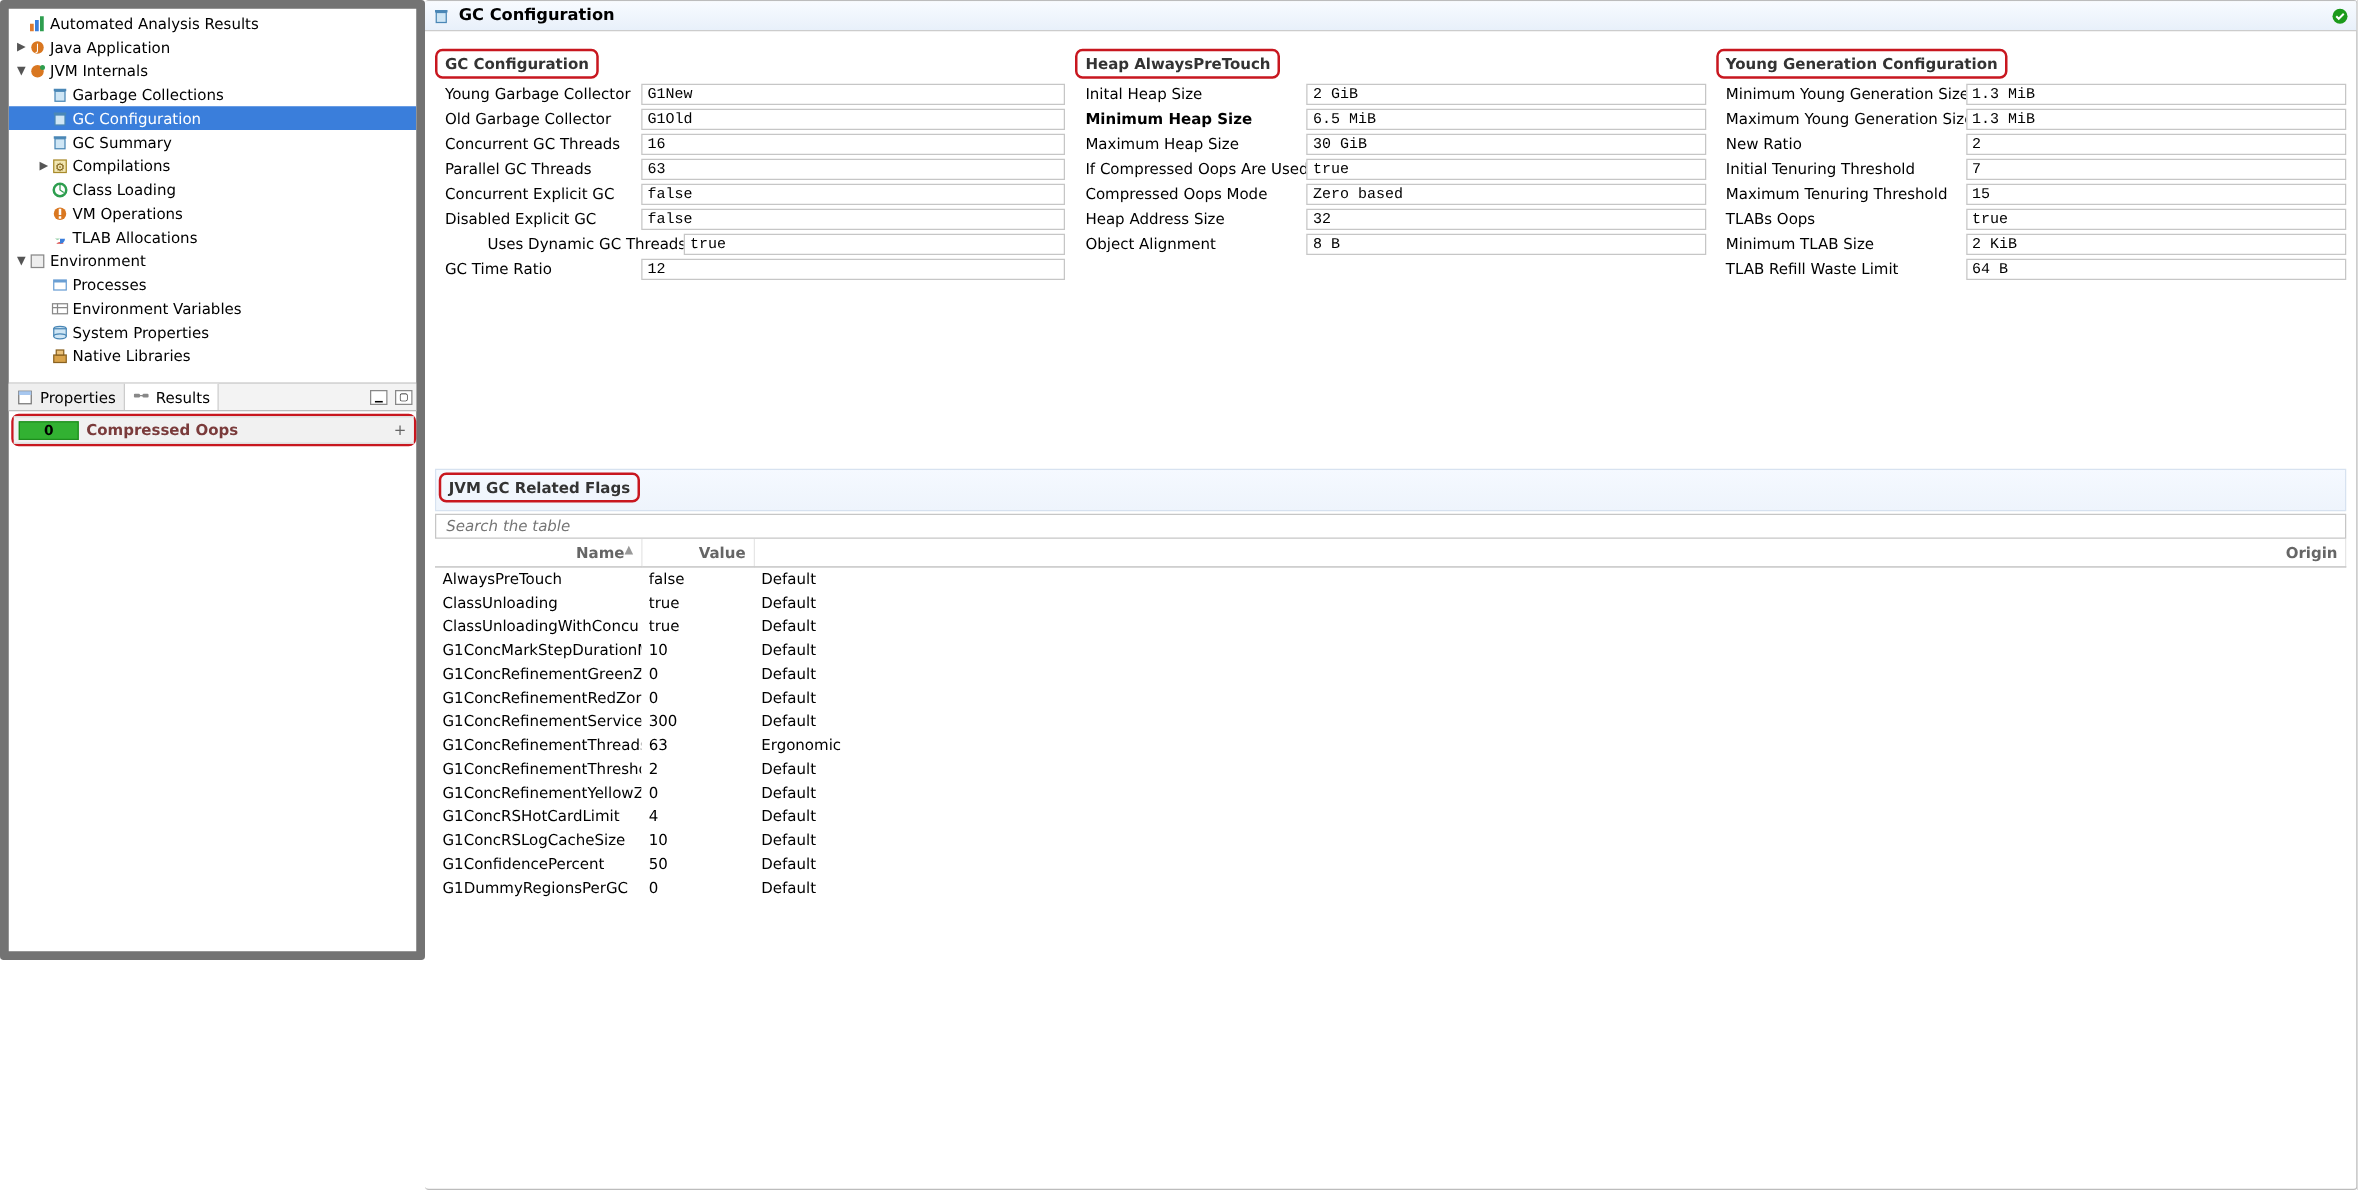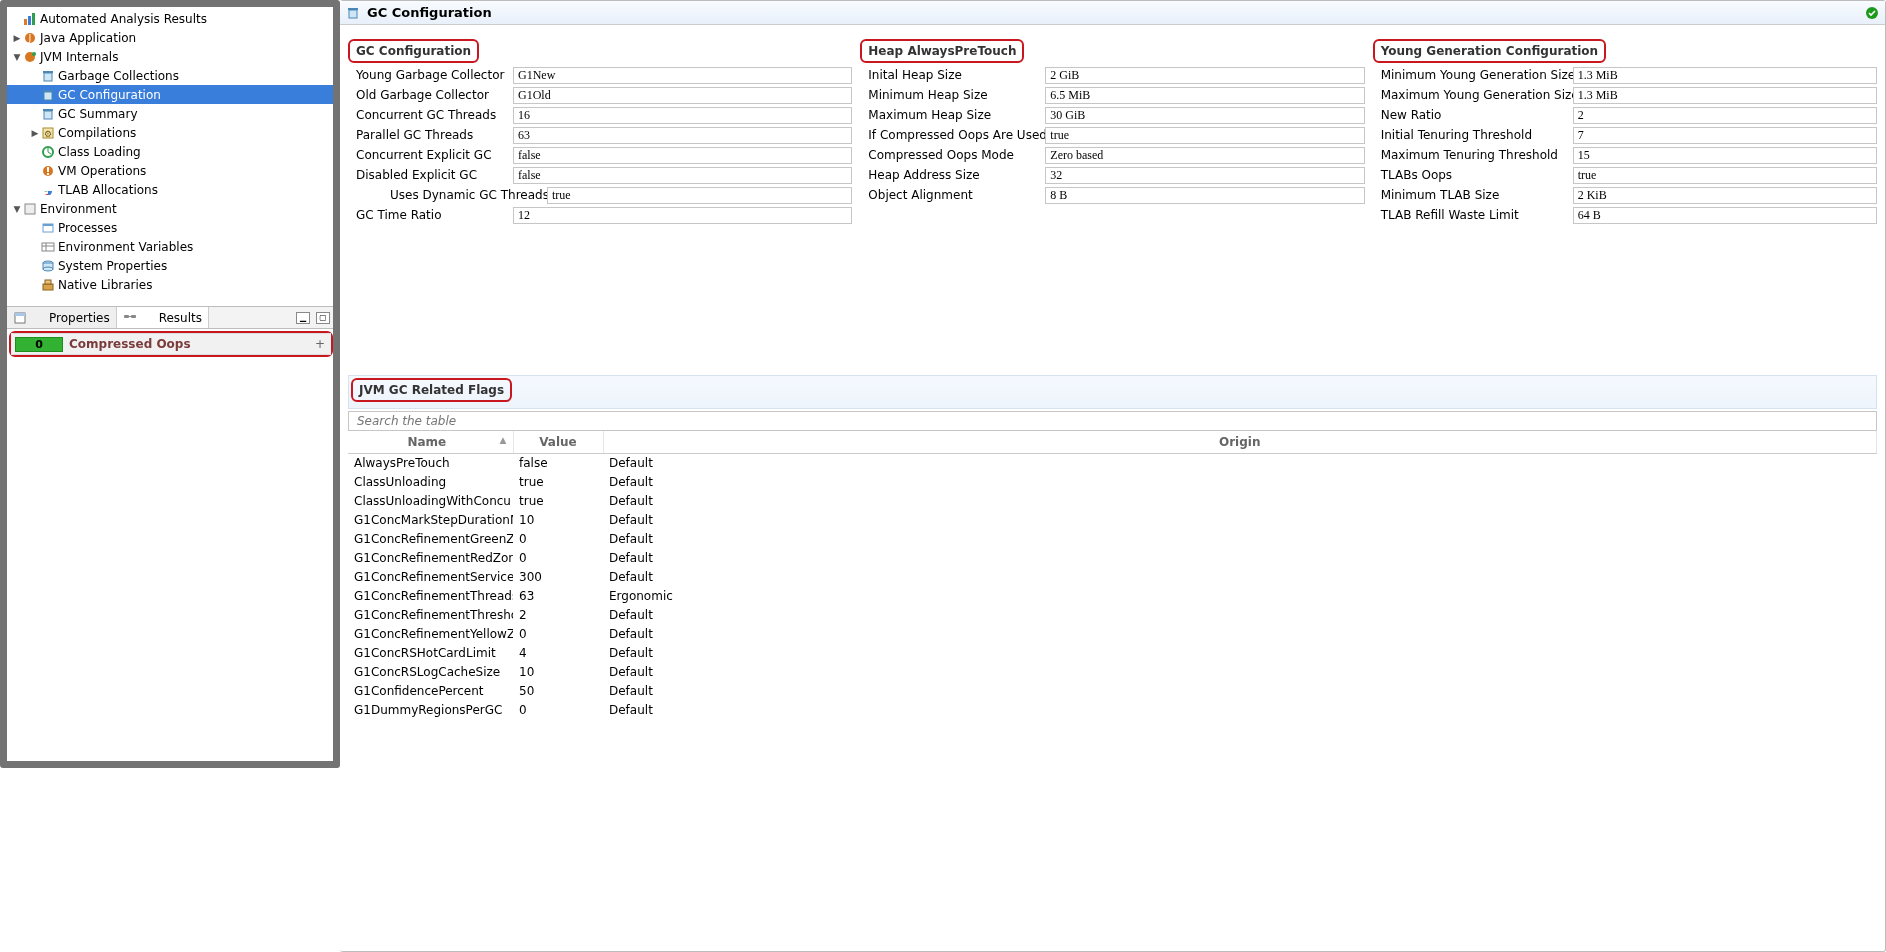--- a/index.html
+++ b/index.html
@@ -55,21 +55,21 @@
 .tabs-bar {
   display: flex;
   align-items: center;
   height: 22px;
   border-bottom: 1px solid #bcbcbc;
   background: #f3f3f3;
 }
 .tab {
   display: flex;
   align-items: center;
-  gap: 19px;
+  gap: 2px;
   padding: 0 6px;
   height: 100%;
   border-right: 1px solid #ccc;
   background: #fff;
 }
 .tab.inactive { background: #efefef; }
 .tabs-bar .spacer { flex: 1; }
 .win-ctrl {
   width: 14px;
   height: 12px;
@@ -159,21 +159,21 @@
   flex: 0 0 180px;
   padding-left: 8px;
   white-space: nowrap;
   overflow: hidden;
 }
 .kv-input {
   flex: 1;
   height: 17px;
   border: 1px solid #c6c6c6;
   padding: 0 4px;
-  font-family: Liberation Serif, serif;
+  font-family: Liberation Mono, monospace;
   font-size: 12px;
   background: #fff;
 }
 .blank-area { height: 150px; }
 .flags-section { padding: 0 8px; }
 .flags-header {
   font-weight: bold;
   color: #333;
   padding: 3px 6px;
   display: inline-block;
@@ -195,21 +195,21 @@
   font-style: italic;
   color: #888;
   font-family: inherit;
   font-size: 12px;
 }
 .flags-table {
   border-collapse: collapse;
   width: 100%;
 }
 .flags-table th {
-  text-align: center;
+  text-align: right;
   color: #666;
   font-weight: bold;
   padding: 4px 6px;
   border-bottom: 1px solid #ccc;
   border-right: 1px solid #e6e6e6;
   background: #fff;
 }
 .flags-table td {
   padding: 2px 6px;
   height: 19px;
@@ -476,21 +476,21 @@
         </div>
     </div>
     <div class="section">
       <div><span class="section-header red">Heap AlwaysPreTouch</span></div>
       <div id="heap-rows">
           <div class="kv-row">
             <div class="kv-label" style="flex: 0 0 185px;">Inital Heap Size</div>
             <input class="kv-input" value="2 GiB" style="">
           </div>
           <div class="kv-row">
-            <div class="kv-label" style="flex: 0 0 185px;">Minimum Heap Size</div>
+            <div class="kv-label" style="flex: 0 0 185px; font-weight: bold;">Minimum Heap Size</div>
             <input class="kv-input" value="6.5 MiB" style="">
           </div>
           <div class="kv-row">
             <div class="kv-label" style="flex: 0 0 185px;">Maximum Heap Size</div>
             <input class="kv-input" value="30 GiB" style="">
           </div>
           <div class="kv-row">
             <div class="kv-label" style="flex: 0 0 185px;">If Compressed Oops Are Used</div>
             <input class="kv-input" value="true" style="">
           </div>

